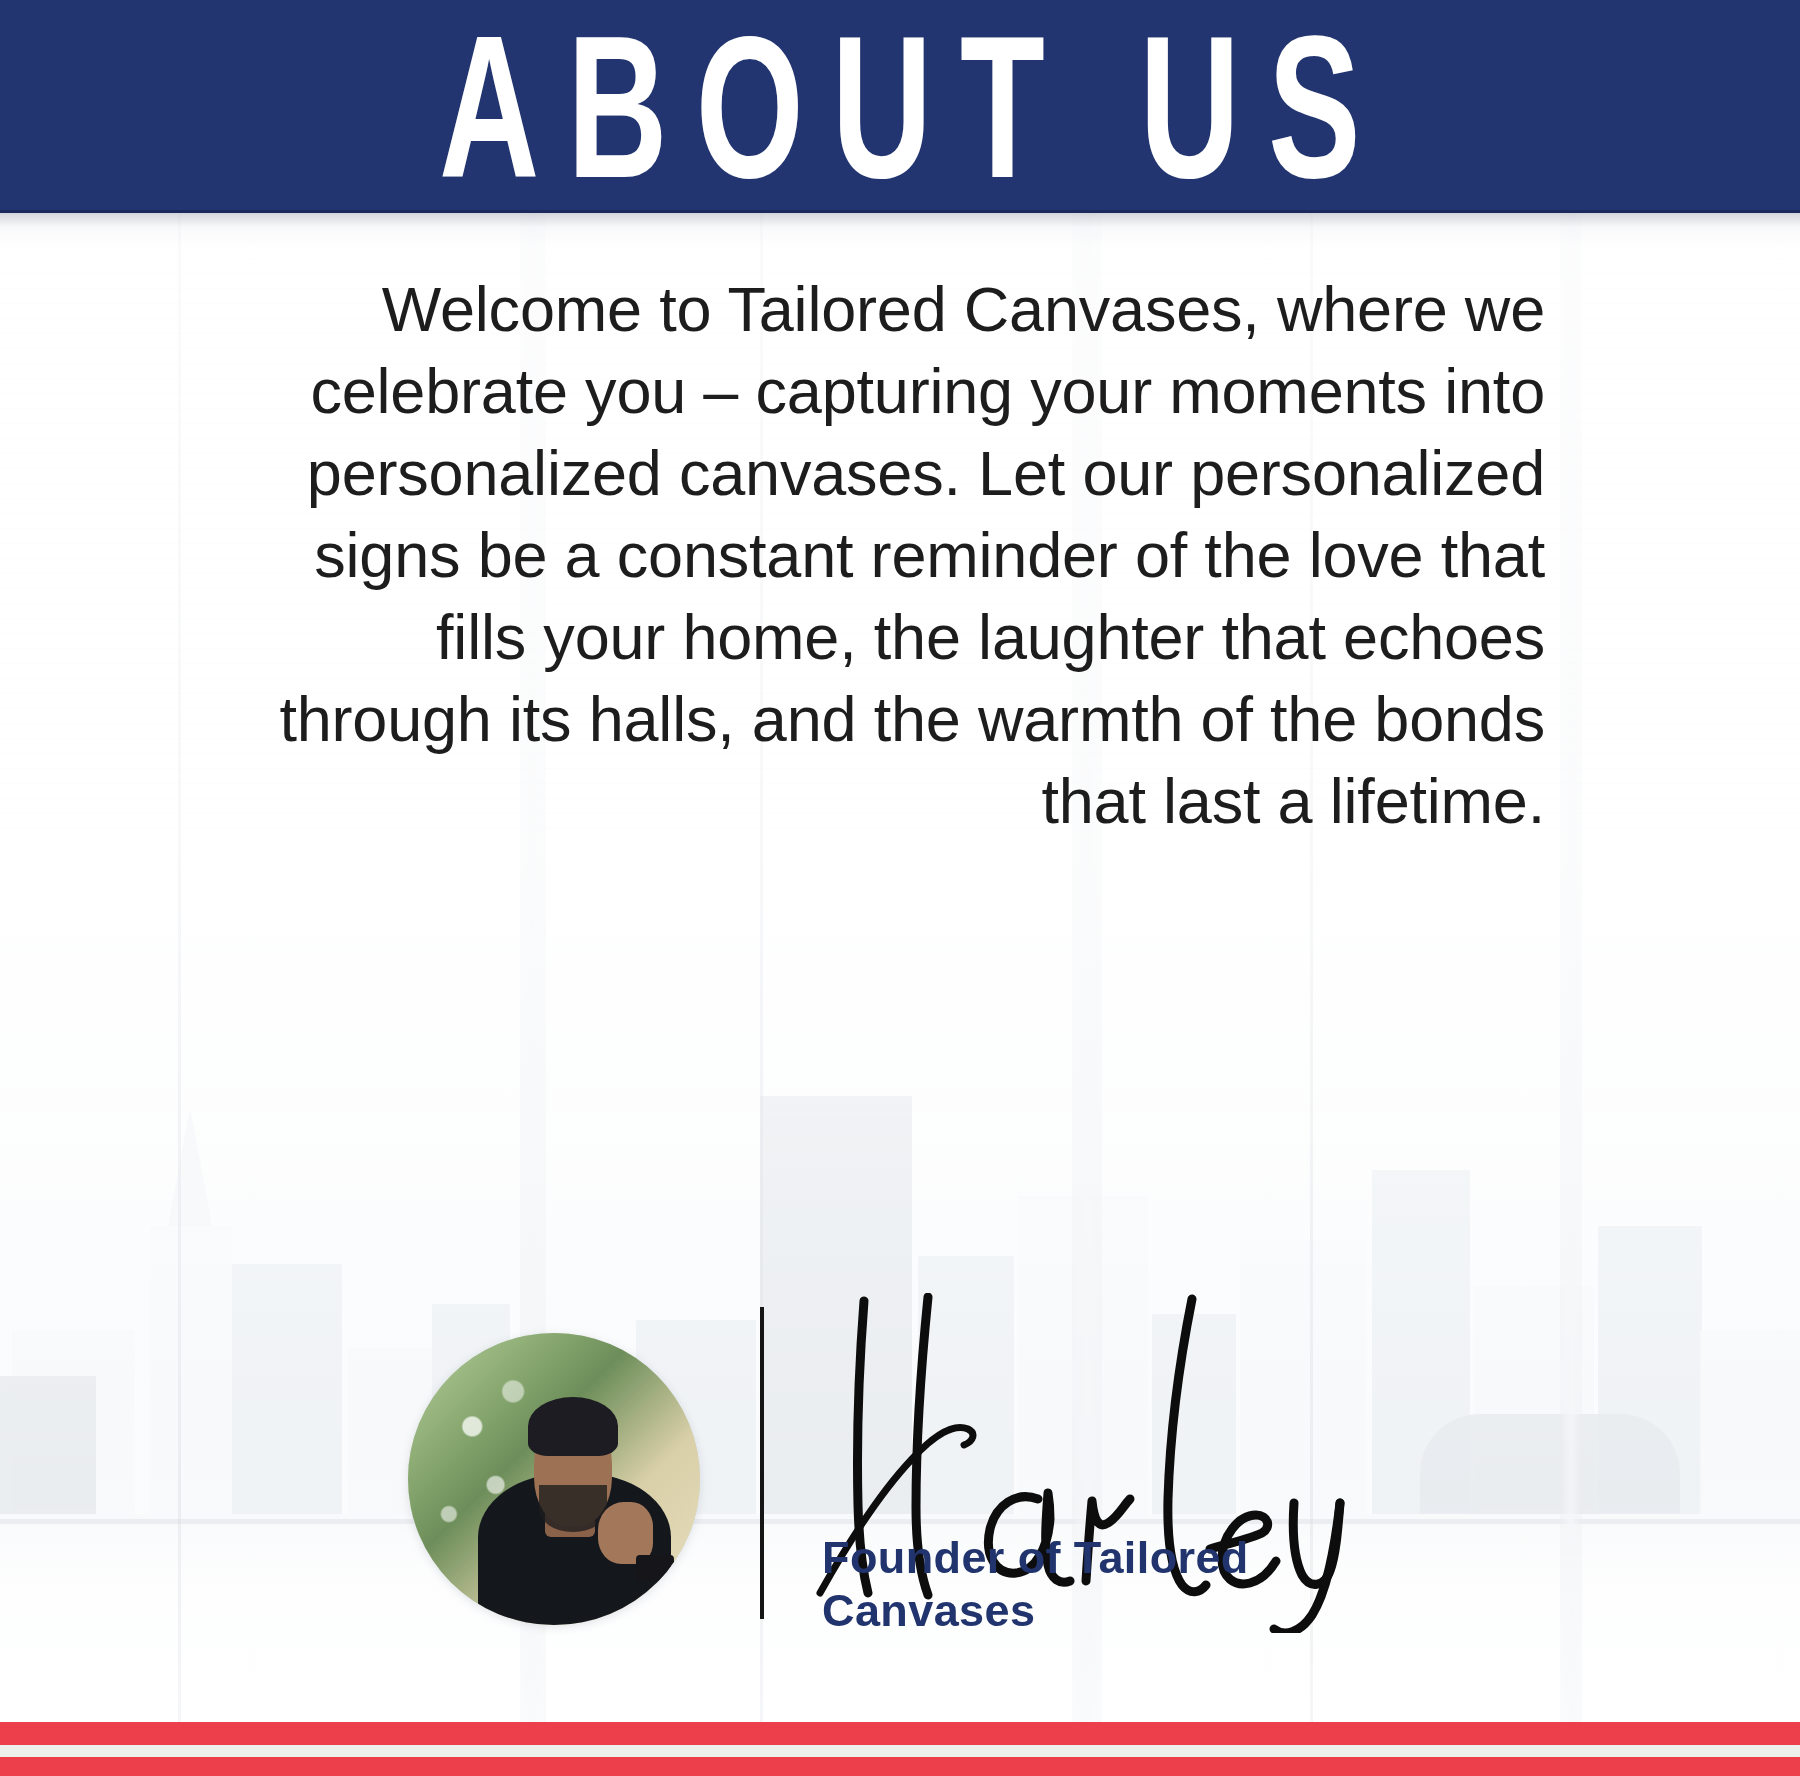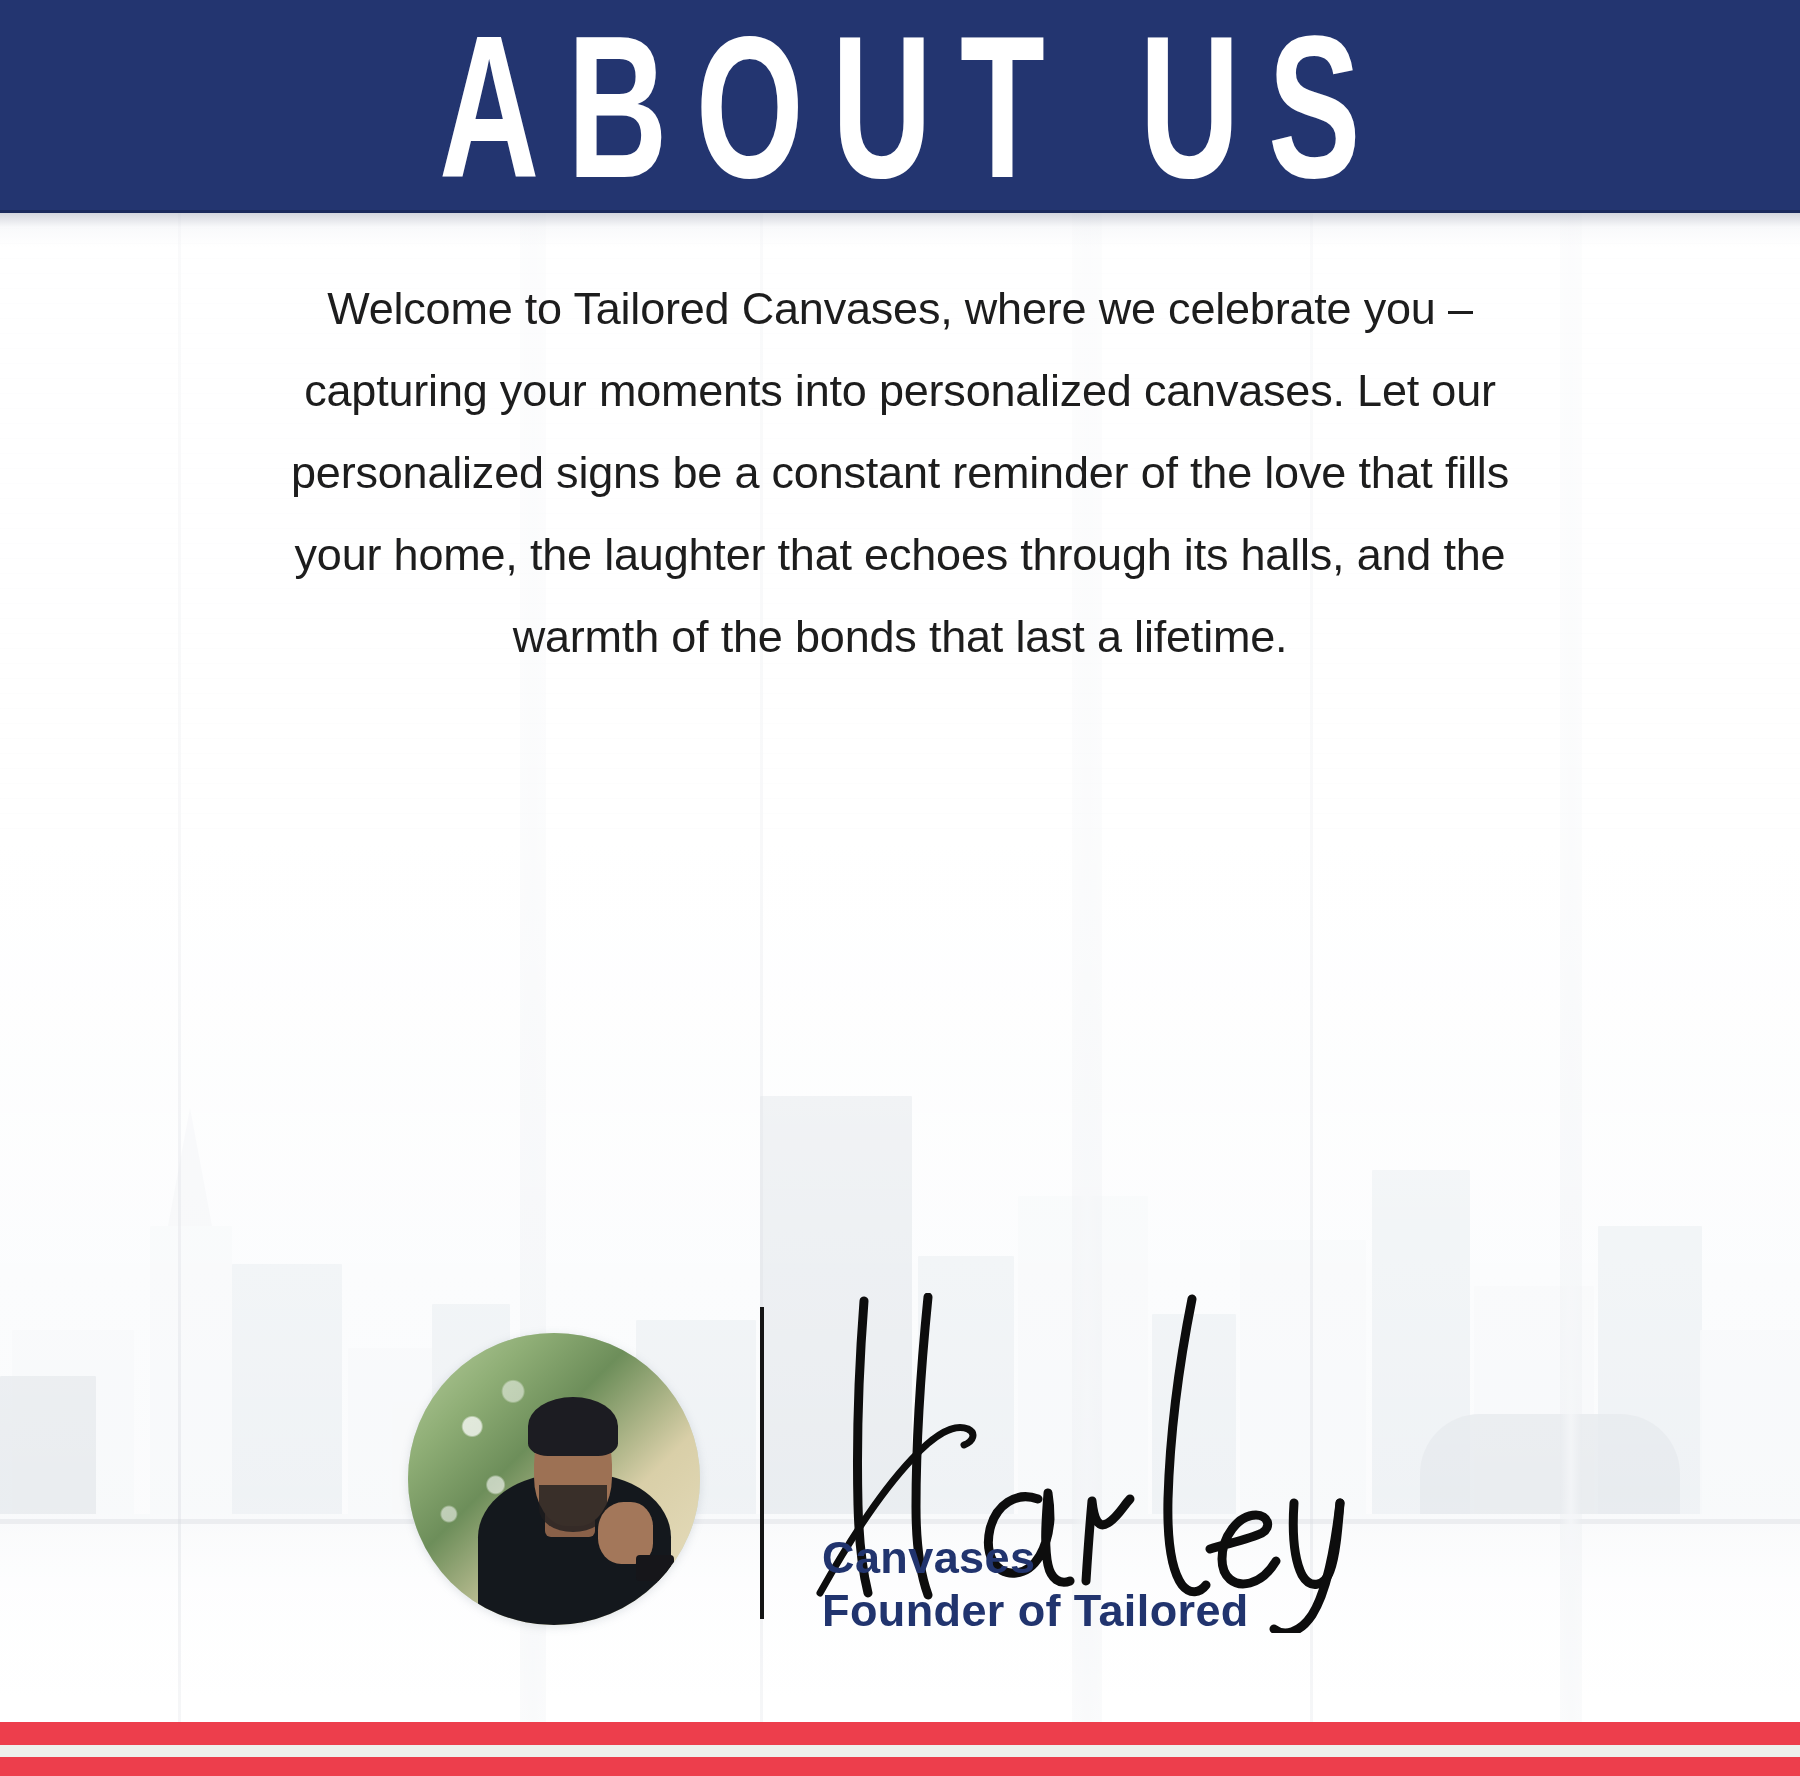--- a/index.html
+++ b/index.html
@@ -84,24 +84,24 @@
   }
   .bg-wash{
     position:absolute;left:0;top:0;width:1800px;height:1563px;
     background:linear-gradient(to bottom, rgba(255,255,255,.80) 0%, rgba(255,255,255,.72) 40%, rgba(255,255,255,.52) 64%, rgba(255,255,255,.40) 82%, rgba(255,255,255,.70) 100%);
   }
 
   
   .content{position:absolute;left:0;top:213px;width:1800px;height:1563px;z-index:10;}
   .copy{
     position:absolute;left:50%;transform:translateX(-50%);
-    top:55px;width:1290px;text-align:center;
+    top:55px;width:1290px;text-align:right;
     color:#1d1d1d;
     font-family:"Liberation Sans Narrow","Liberation Sans", sans-serif;
-    font-size:45px;line-height:82px;font-weight:400;
+    font-size:63px;line-height:82px;font-weight:400;
     letter-spacing:-0.2px;
   }
   .copy p{margin:0;}
   .copy .gap{height:80px;}
 
   
   .sigrow{position:absolute;left:0;top:1080px;width:1800px;height:340px;}
 
   .avatar{
     position:absolute;left:408px;top:40px;width:292px;height:292px;
@@ -253,22 +253,22 @@
             <path d="M410 256 C430 250, 450 246, 462 240 C472 234, 468 222, 456 222 C438 222, 422 244, 422 266 C422 284, 434 294, 450 290
                      C462 287, 470 278, 476 268" stroke-width="9"></path>
 
             <path d="M494 210 C492 240, 494 266, 502 282 C510 296, 524 294, 530 278 C536 262, 538 234, 540 210" stroke-width="9"></path>
             <path d="M540 210 C534 262, 526 300, 512 322 C500 340, 484 344, 474 336" stroke-width="9"></path>
           </g>
         </svg>
       </div>
 
       <div class="founder">
+        <div>Founder of Tailored</div>
         <div>Canvases</div>
-        <div>Founder of Tailored</div>
       </div>
 
     </div>
   </div>
 
   <div class="stripe stripe1"></div>
   <div class="stripe stripe-gap"></div>
   <div class="stripe stripe2"></div>
 
 </div>

